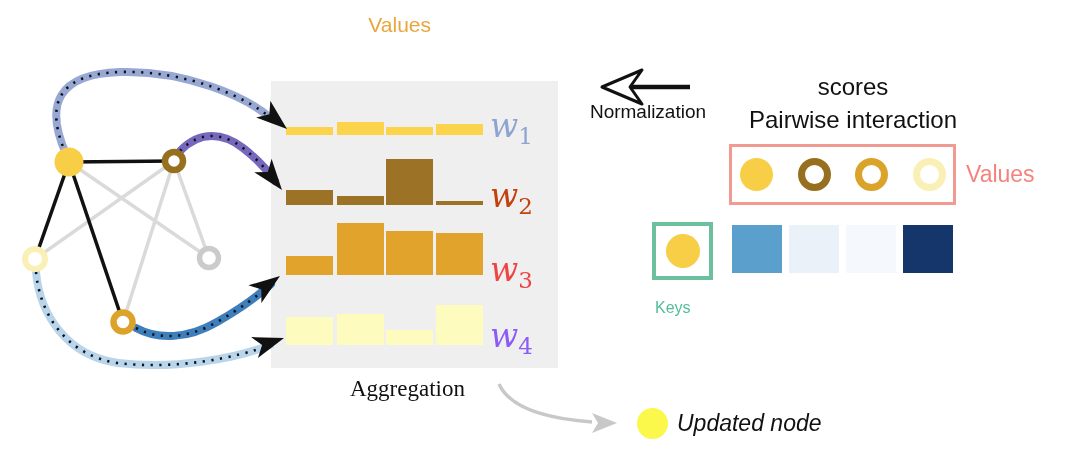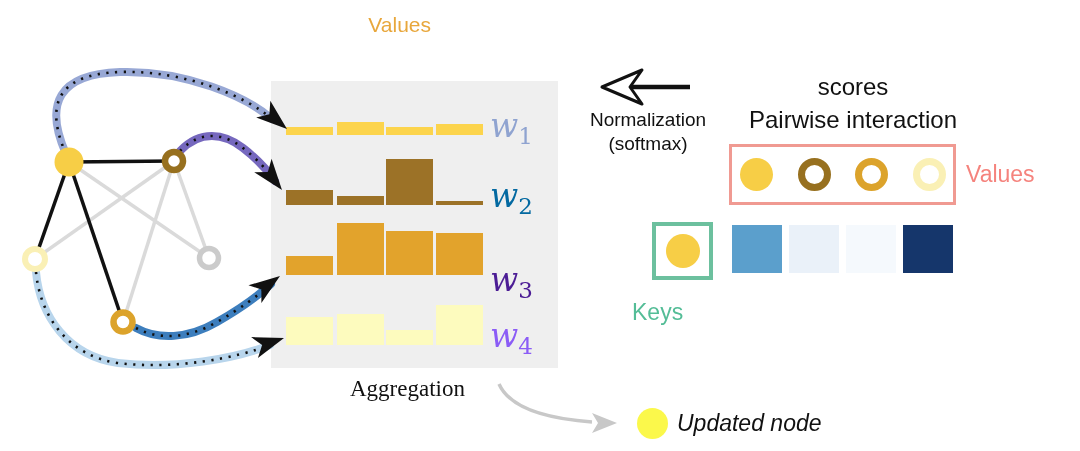--- a/index.html
+++ b/index.html
@@ -6,45 +6,44 @@
   .stage{position:relative;width:1080px;height:451px;background:#ffffff;overflow:hidden;
          font-family:"Liberation Sans",sans-serif;color:#111;}
   svg{position:absolute;left:0;top:0;overflow:visible;}
   #values-box{position:absolute;left:271px;top:81px;width:287px;height:287px;background:#EFEFEF;z-index:1;}
   .vbar{position:absolute;z-index:2;}
   .wlabel{position:absolute;left:490px;width:70px;height:42px;z-index:2;
           font-family:"DejaVu Serif",serif;font-style:italic;font-size:33px;line-height:52px;}
   .wlabel sub{font-size:23px;vertical-align:-7px;font-style:normal;font-family:"DejaVu Serif",serif;}
   .title{position:absolute;left:329px;top:13px;width:102px;text-align:right;font-size:21px;z-index:2;}
   .agg{position:absolute;left:350px;top:376px;font-size:23px;z-index:2;font-family:Liberation Serif, serif;}
-  .norm-txt{position:absolute;left:583px;top:108px;width:130px;text-align:center;font-size:19px;line-height:24px;z-index:2;}
+  .norm-txt{position:absolute;left:583px;top:100px;width:130px;text-align:center;font-size:19px;line-height:24px;z-index:2;}
   .pairwise{position:absolute;left:698px;top:70px;width:310px;text-align:center;font-size:24px;line-height:33px;z-index:2;}
   .q-box{position:absolute;left:729px;top:144px;width:227px;height:61px;border:3px solid;background:#fff;box-sizing:border-box;z-index:2;}
   .q-circle{position:absolute;top:158px;width:33px;height:33px;border-radius:50%;box-sizing:border-box;z-index:3;}
   .q-label{position:absolute;left:966px;top:161px;font-size:23px;z-index:2;}
   .k-box{position:absolute;left:652px;top:222px;width:61px;height:58px;border:4px solid;background:#fff;
          box-sizing:border-box;display:flex;align-items:center;justify-content:center;z-index:2;}
   .k-circle{width:34px;height:34px;border-radius:50%;}
   .k-square{position:absolute;top:225px;width:50px;height:48px;z-index:2;}
-  .k-label{position:absolute;left:632px;top:299px;font-size:23px;z-index:2;}
+  .k-label{position:absolute;left:655px;top:299px;font-size:16px;z-index:2;}
   .upd-circle{position:absolute;left:637px;top:408px;width:31px;height:31px;border-radius:50%;z-index:2;}
   .upd-label{position:absolute;left:677px;top:410px;font-size:23px;z-index:2;font-style:italic;}
 </style>
 </head>
 <body>
 
 <div class="stage">
 
   <div id="values-box" style="background: rgb(239, 239, 239);"></div>
 
   <div class="title" style="color: rgb(232, 167, 60);">Values</div>
   <div class="agg">Aggregation</div>
   <div class="norm-txt">
     <span style="display:block">Normalization</span>
-    <span style="display:block">(softmax)</span>
   </div>
   <div class="pairwise">
     <span style="display:block">scores</span>
     <span style="display:block">Pairwise interaction</span>
   </div>
 
   <div class="q-box" id="queries-box" style="border-color: rgb(240, 154, 146);"></div>
   <div id="query-items">
       <div class="q-circle" style="left: 739.5px; background: rgb(247, 206, 70);"></div>
       <div class="q-circle" style="left: 797.5px; background: rgb(255, 255, 255); border: 7px solid rgb(151, 112, 31);"></div>
@@ -70,26 +69,26 @@
   <div id="values-rows">
       <div class="vbar" style="left: 286px; top: 127px; width: 47px; height: 8px; background: rgb(252, 212, 76);"></div>
       <div class="vbar" style="left: 337px; top: 122px; width: 47px; height: 13px; background: rgb(252, 212, 76);"></div>
       <div class="vbar" style="left: 386px; top: 127px; width: 47px; height: 8px; background: rgb(252, 212, 76);"></div>
       <div class="vbar" style="left: 436px; top: 124px; width: 47px; height: 11px; background: rgb(252, 212, 76);"></div>
       <div class="wlabel" style="top: 100px; color: rgb(143, 163, 208);"><span>w</span><sub>1</sub></div>
       <div class="vbar" style="left: 286px; top: 190px; width: 47px; height: 15px; background: rgb(156, 114, 39);"></div>
       <div class="vbar" style="left: 337px; top: 196px; width: 47px; height: 9px; background: rgb(156, 114, 39);"></div>
       <div class="vbar" style="left: 386px; top: 159px; width: 47px; height: 46px; background: rgb(156, 114, 39);"></div>
       <div class="vbar" style="left: 436px; top: 201px; width: 47px; height: 4px; background: rgb(156, 114, 39);"></div>
-      <div class="wlabel" style="top: 170px; color: #0369a1;"><span>w</span><sub>2</sub></div>
+      <div class="wlabel" style="top: 170px; color: #c2410c;"><span>w</span><sub>2</sub></div>
       <div class="vbar" style="left: 286px; top: 256px; width: 47px; height: 19px; background: rgb(226, 163, 44);"></div>
       <div class="vbar" style="left: 337px; top: 223px; width: 47px; height: 52px; background: rgb(226, 163, 44);"></div>
       <div class="vbar" style="left: 386px; top: 231px; width: 47px; height: 44px; background: rgb(226, 163, 44);"></div>
       <div class="vbar" style="left: 436px; top: 233px; width: 47px; height: 42px; background: rgb(226, 163, 44);"></div>
-      <div class="wlabel" style="top: 254px; color: #4c1d95;"><span>w</span><sub>3</sub></div>
+      <div class="wlabel" style="top: 244px; color: #ef4444;"><span>w</span><sub>3</sub></div>
       <div class="vbar" style="left: 286px; top: 317px; width: 47px; height: 28px; background: rgb(253, 251, 190);"></div>
       <div class="vbar" style="left: 337px; top: 314px; width: 47px; height: 31px; background: rgb(253, 251, 190);"></div>
       <div class="vbar" style="left: 386px; top: 330px; width: 47px; height: 15px; background: rgb(253, 251, 190);"></div>
       <div class="vbar" style="left: 436px; top: 305px; width: 47px; height: 40px; background: rgb(253, 251, 190);"></div>
       <div class="wlabel" style="top: 310px; color: #8b5cf6;"><span>w</span><sub>4</sub></div>
     </div>
 
   <svg width="300" height="451" viewBox="0 0 300 451" style="z-index:3">
 
     <g stroke-width="3.5" fill="none">

